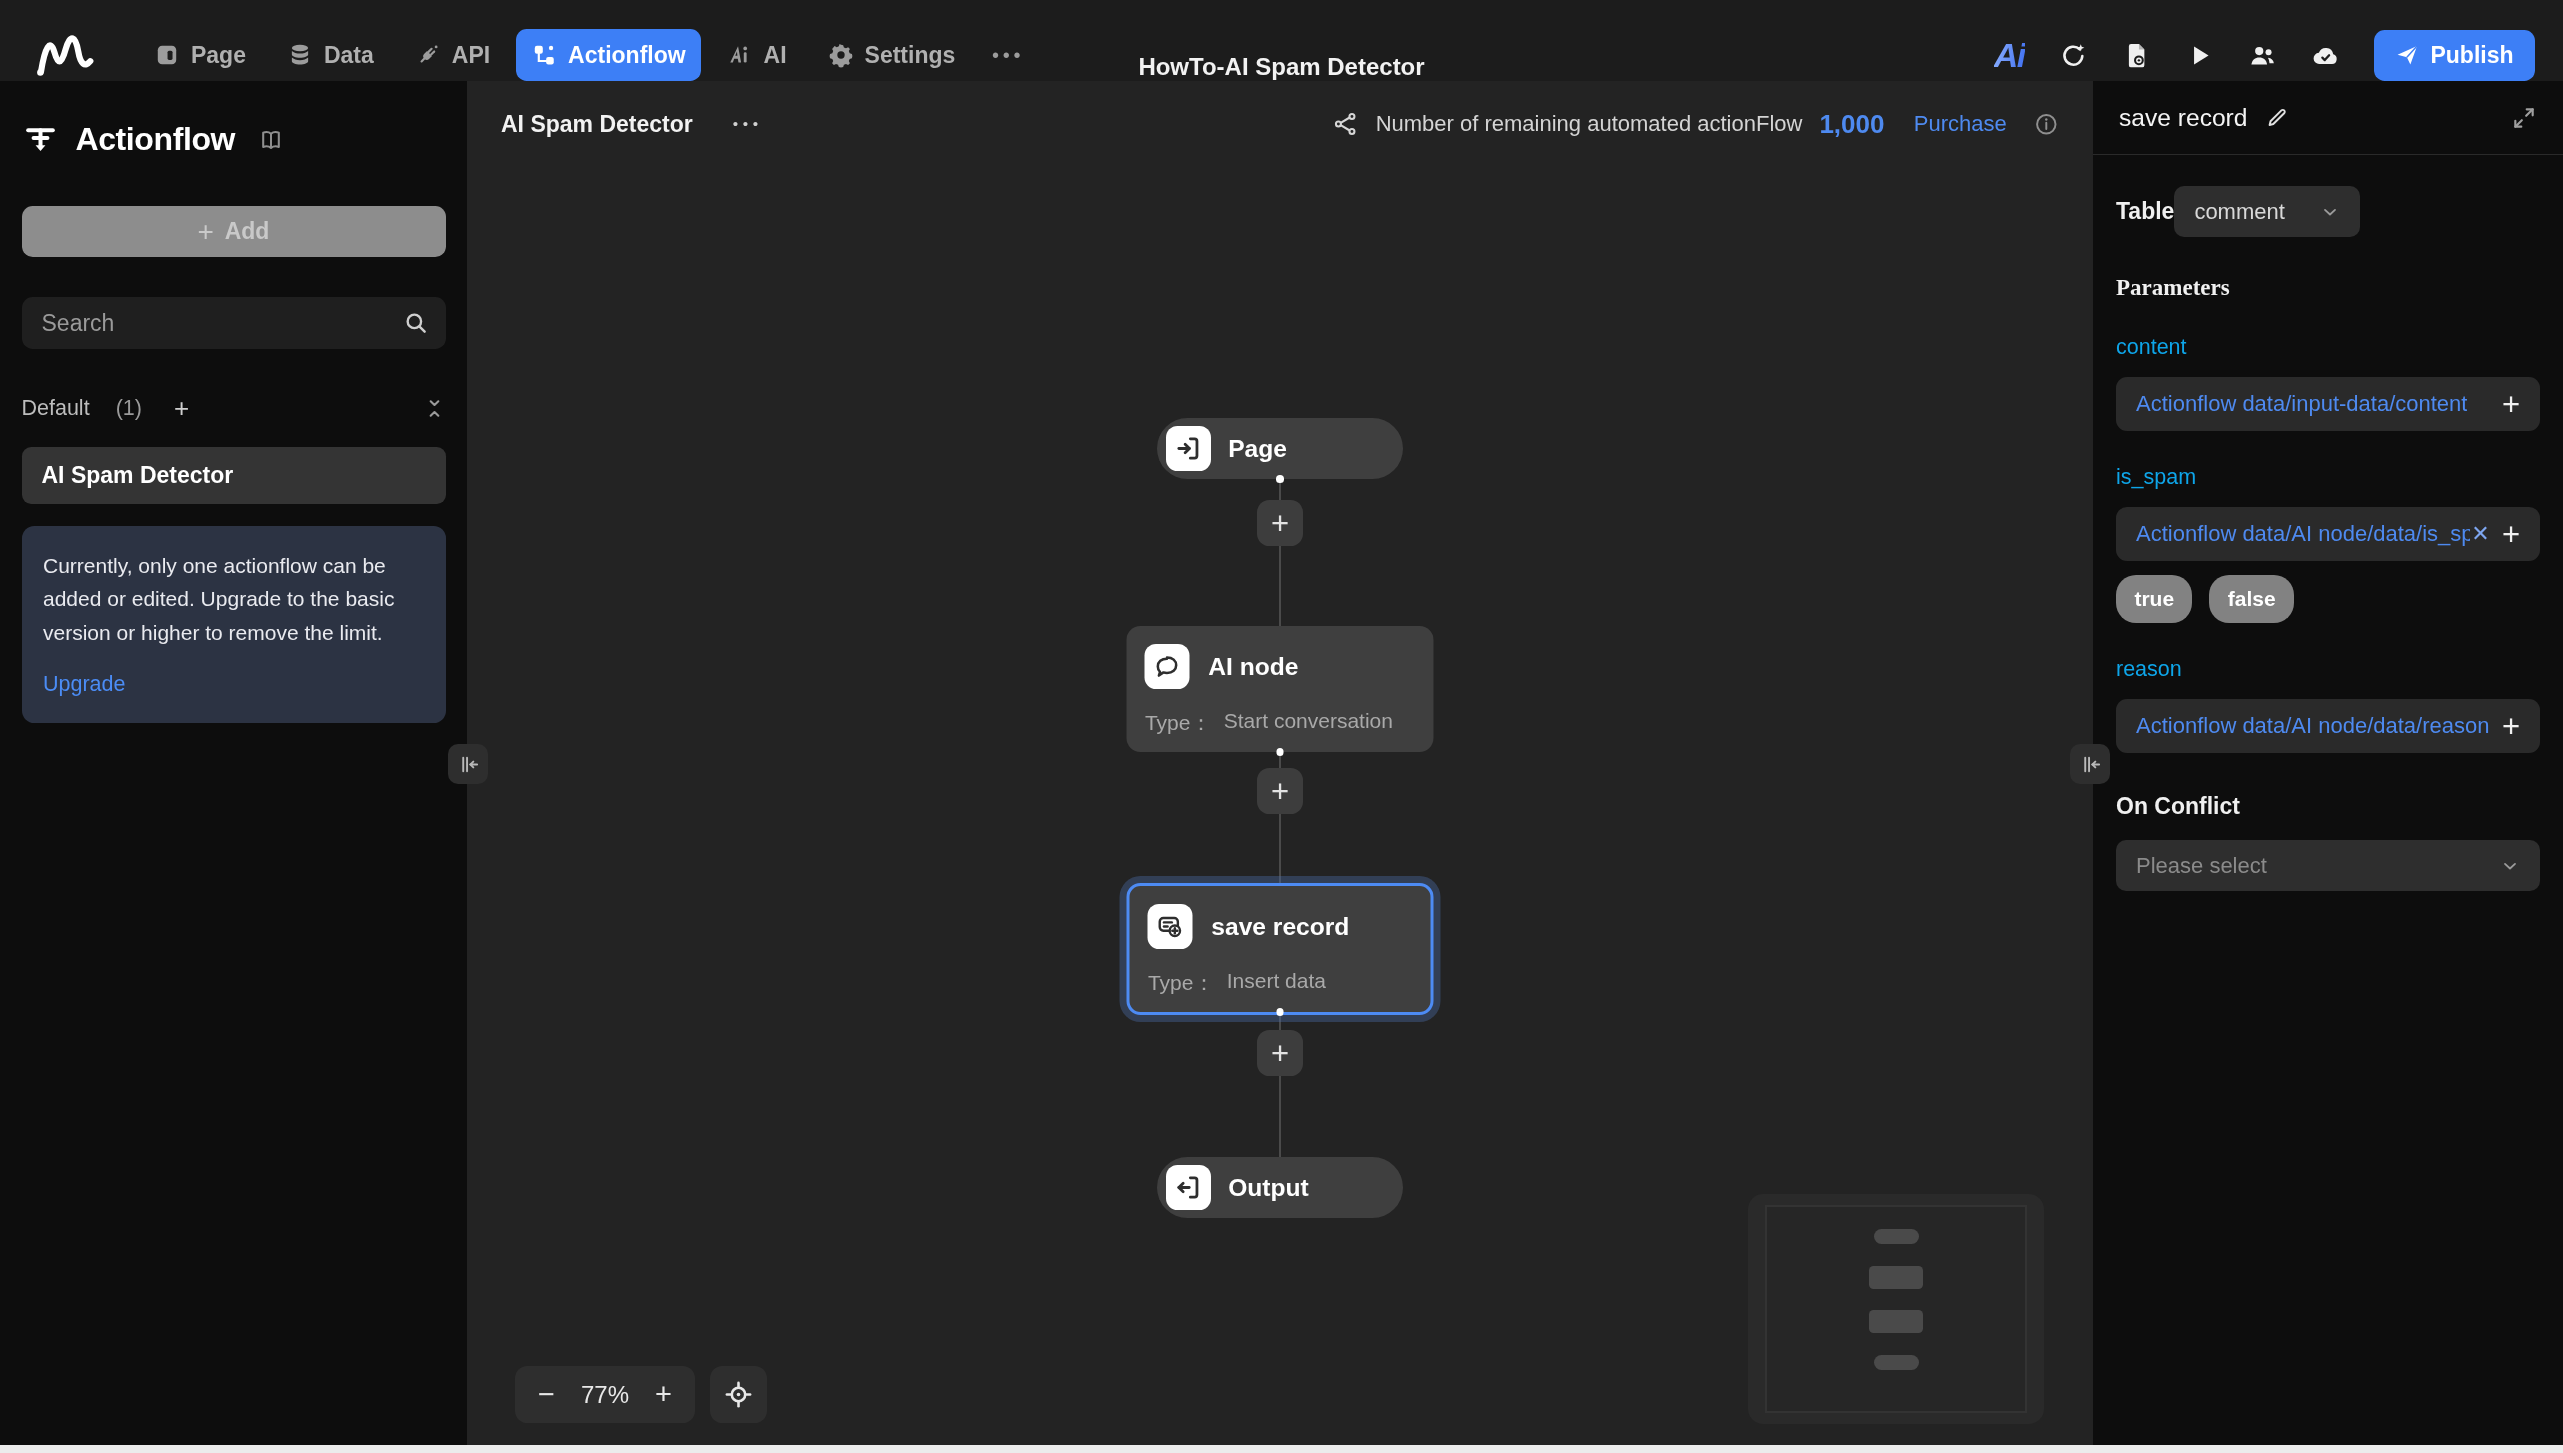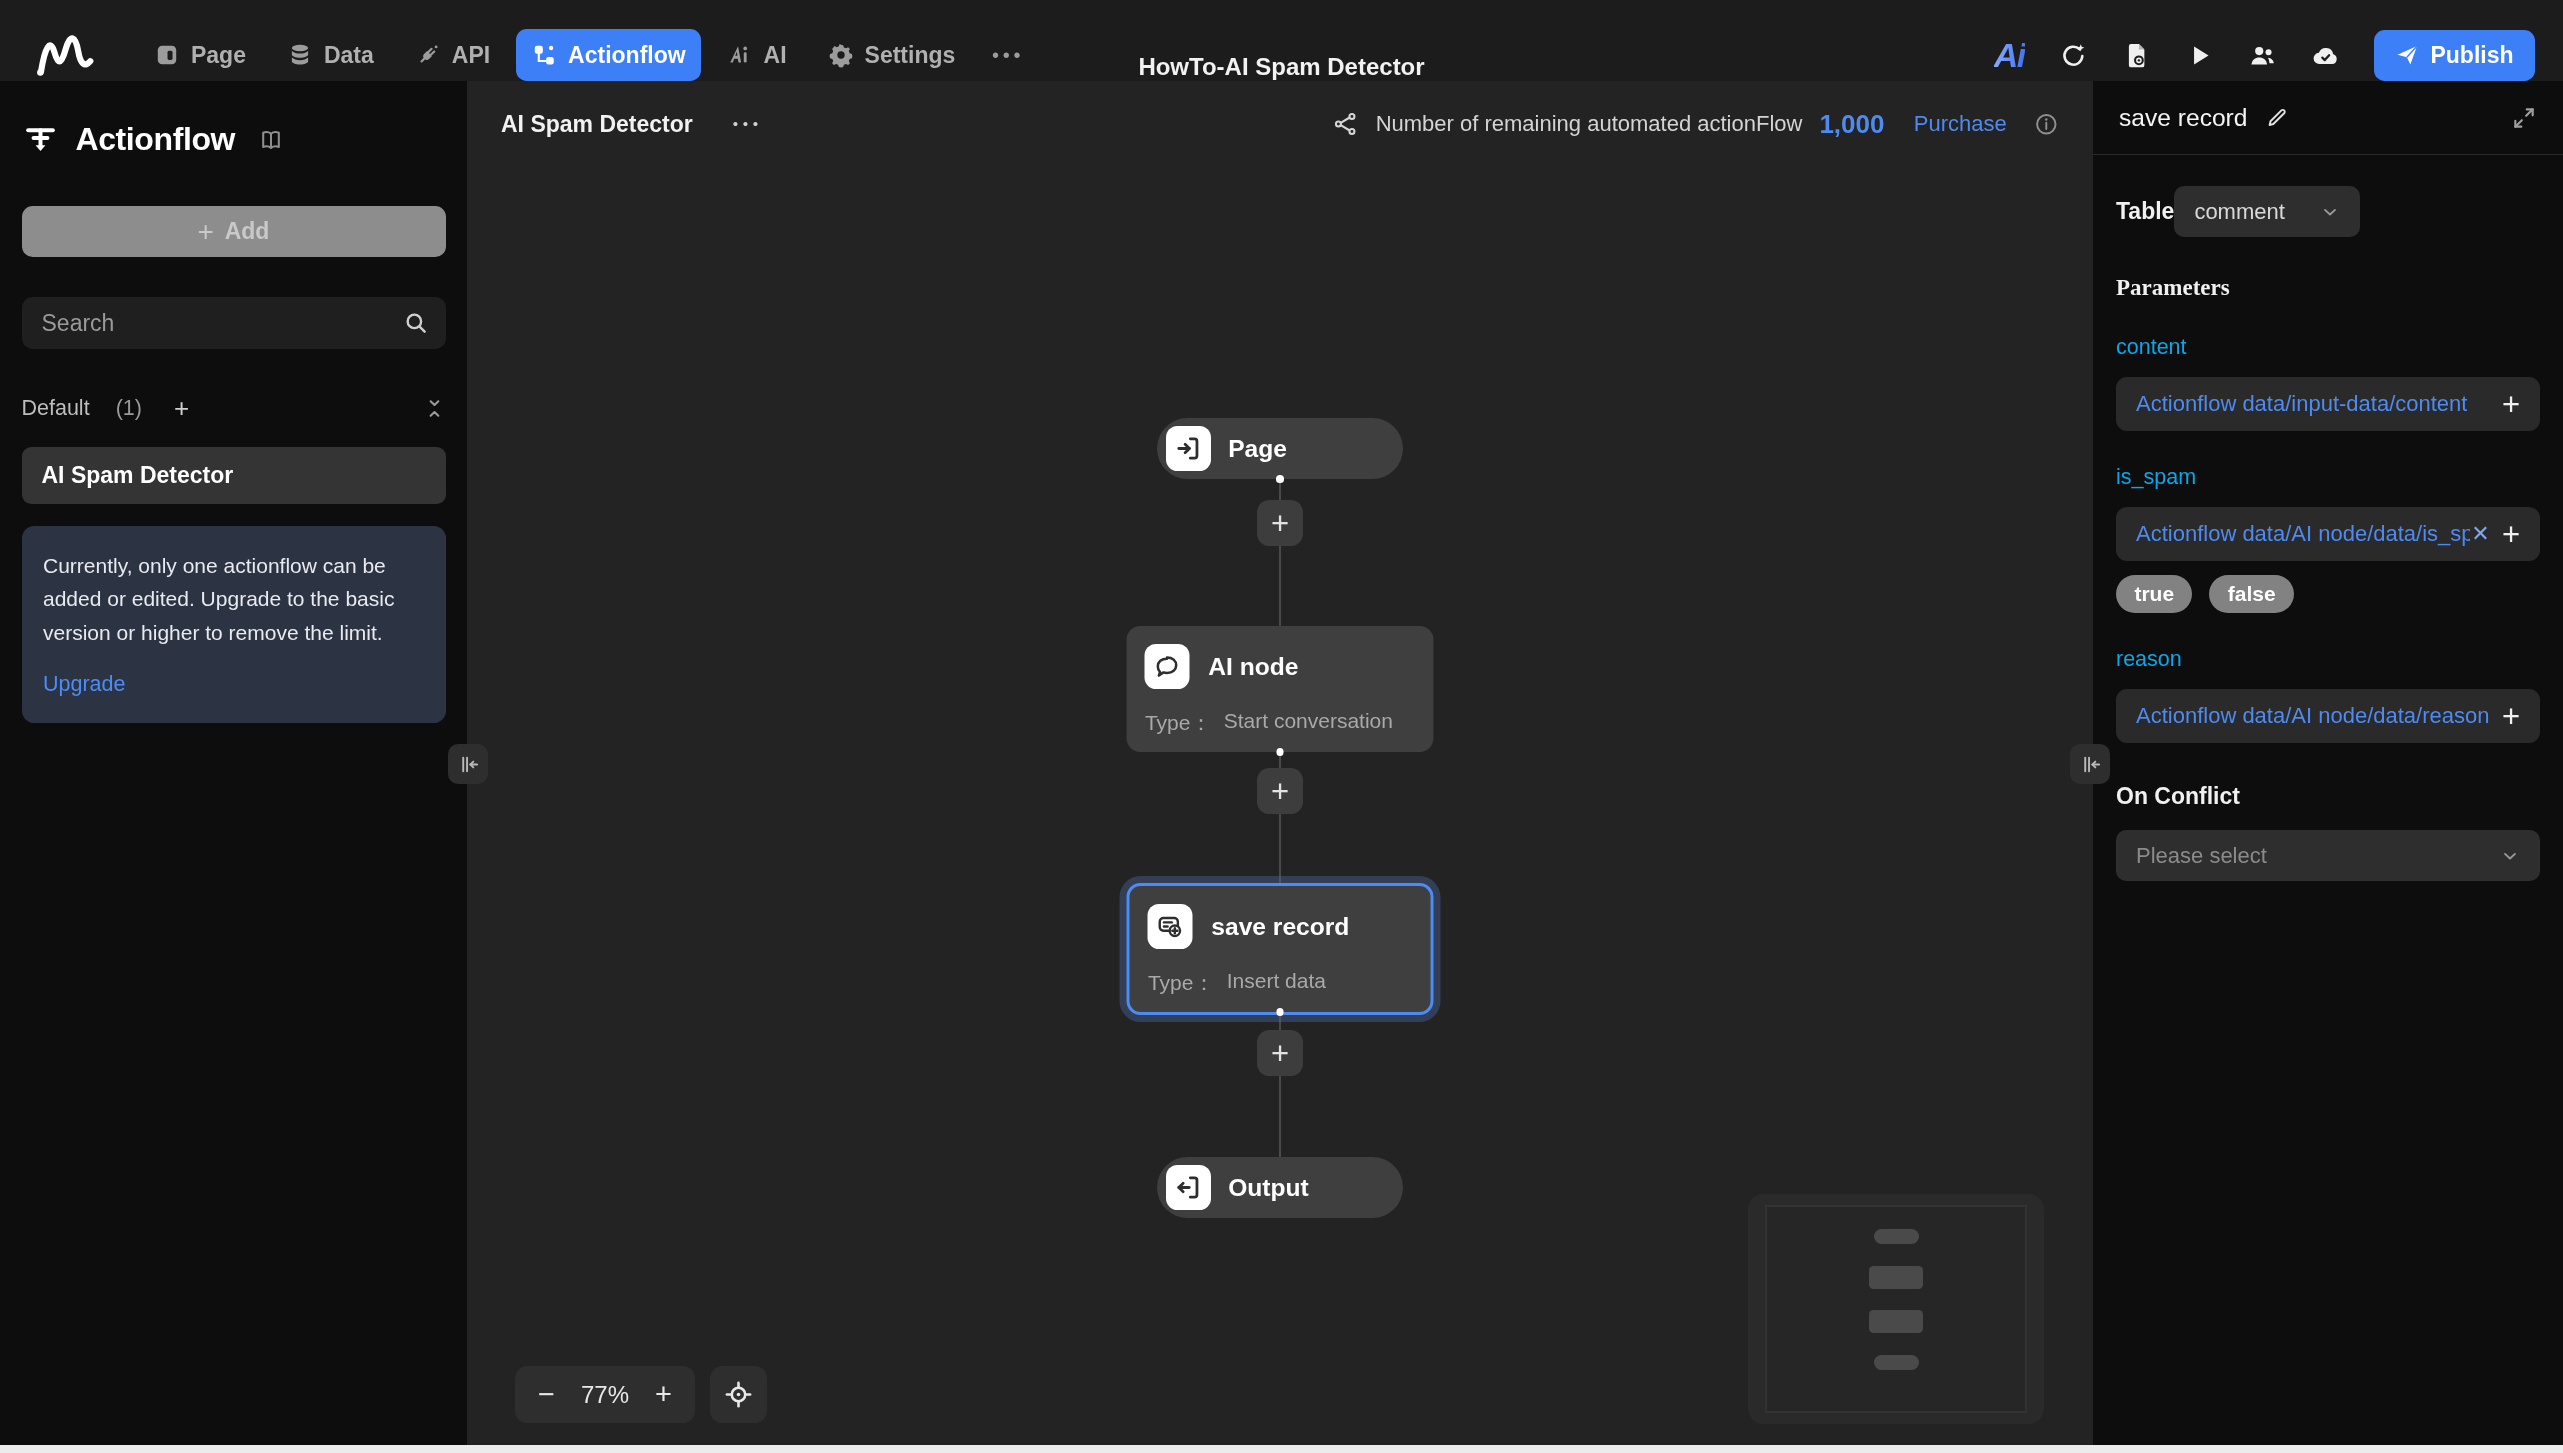--- a/index.html
+++ b/index.html
@@ -112,21 +112,21 @@
   .select-value { color:#d9d9d9; font-size:22px; }
   .select-placeholder { color:#8b8b8b; font-size:22px; }
   .select-chevron { margin-left:auto; width:20px; height:20px; color:#9a9a9a; display:flex; }
   .params-heading { margin-top:38px; color:#f0f0f0; font-size:23px; font-weight:700;font-family:Liberation Serif, serif; }
   .field-label { margin-top:34px; color:#0ea5e9; font-size:21.5px; }
   .field-box { margin-top:17px; height:54px; background:#2a2a2a; border-radius:11px; display:flex; align-items:center; padding:0 20px; }
   .binding-link { color:#4e8af0; font-size:22px; cursor:pointer; white-space:nowrap; overflow:hidden; }
   .binding-close { color:#7ea6f0; font-size:22px; cursor:pointer; margin-left:1.5px; }
   .field-plus { margin-left:auto; background:none; border:none; color:#f0f0f0; font-size:31px; font-weight:300; cursor:pointer; line-height:1; font-family:inherit; padding-left: 12.3px;}
   .chips { margin-top:14px; display:flex; gap:17px; }
-  .chip { height:38px; background:#828282; border-radius:20px; display:flex; align-items:center; padding:0 18.4px; color:#ffffff; font-size:21px; font-weight:700; cursor:pointer; }
+  .chip { height:48px; background:#828282; border-radius:20px; display:flex; align-items:center; padding:0 18.4px; color:#ffffff; font-size:21px; font-weight:700; cursor:pointer; }
   .conflict-heading { margin-top:40px; color:#f0f0f0; font-size:23px; font-weight:700; }
   .select-conflict { margin-top:20px; width:100%; }
   svg { display:block; }
 </style>
 </head>
 <body>
 
 <div class="app">
 
   <header class="topbar">

